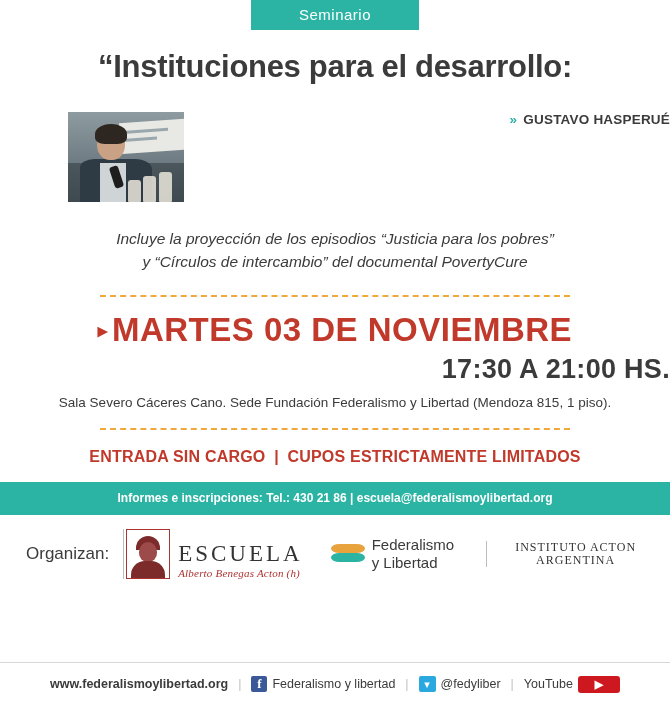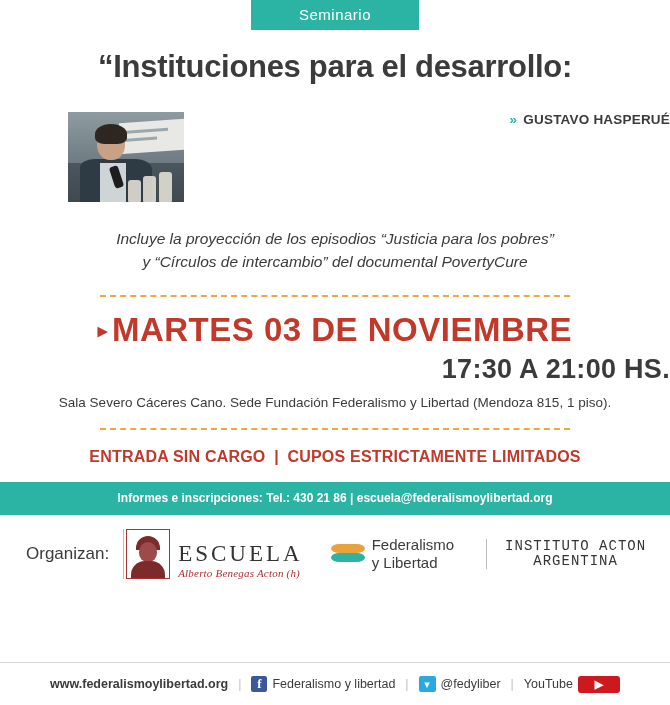--- a/index.html
+++ b/index.html
@@ -309,22 +309,22 @@
     line-height: 1.2;
   }
   .logo-acton {
     margin-left: 18px;
     border-left: 1px solid #bdbdbd;
     padding-left: 16px;
     flex: 1 1 auto;
     text-align: center;
   }
   .acton-title {
-    font-family: Liberation Mono, monospace;
-    font-size: 14px;
+    font-family: Liberation Serif, serif;
+    font-size: 12px;
     letter-spacing: 1px;
     color: #333333;
     line-height: 1.1;
   }
   .acton-sub {
     font-family: "Liberation Serif", serif;
     font-size: 8px;
     letter-spacing: 0.6px;
     color: #555555;
     margin-top: 3px;

